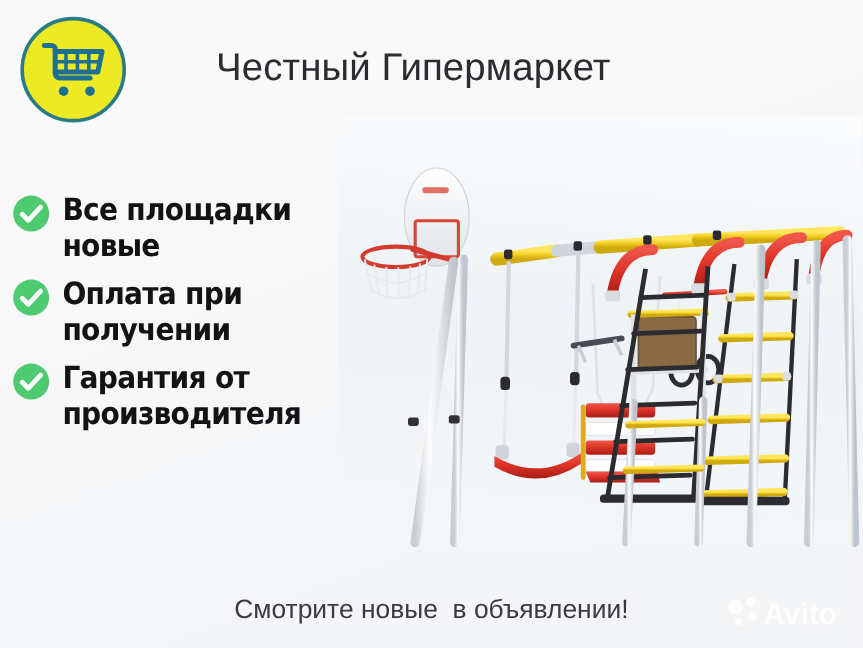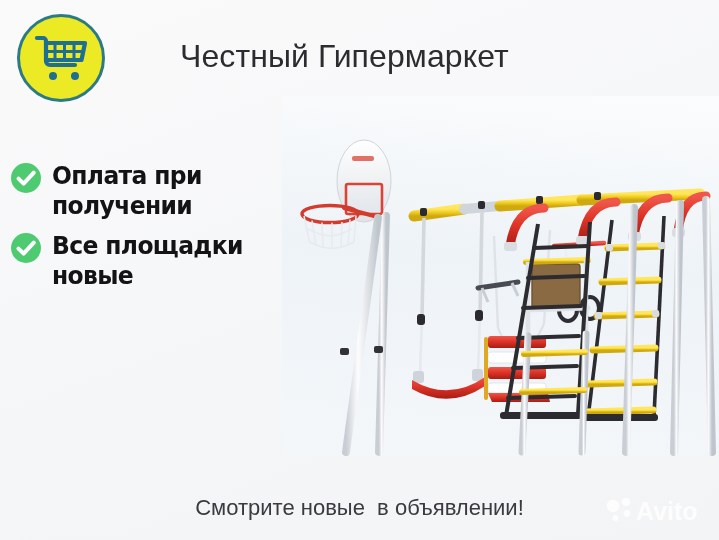--- a/index.html
+++ b/index.html
@@ -160,35 +160,45 @@
 
   <div class="benefits">
 
     <div class="benefit-row">
       <span class="check-icon">
         <svg width="32" height="32" viewBox="0 0 32 32">
           <circle cx="16" cy="16" r="15" fill="#4ecb71"></circle>
           <path d="M8.5 16.6 L13.6 21.6 L23.8 10.6" fill="none" stroke="#ffffff" stroke-width="4" stroke-linecap="round" stroke-linejoin="round"></path>
         </svg>
       </span>
-      <div class="benefit-text">Оплата при
-получении</div>
+      <div class="benefit-text">Все площадки
+новые</div>
     </div>
 
     <div class="benefit-row">
       <span class="check-icon">
         <svg width="32" height="32" viewBox="0 0 32 32">
           <circle cx="16" cy="16" r="15" fill="#4ecb71"></circle>
           <path d="M8.5 16.6 L13.6 21.6 L23.8 10.6" fill="none" stroke="#ffffff" stroke-width="4" stroke-linecap="round" stroke-linejoin="round"></path>
         </svg>
       </span>
-      <div class="benefit-text">Все площадки
-новые</div>
+      <div class="benefit-text">Оплата при
+получении</div>
     </div>
 
+    <div class="benefit-row">
+      <span class="check-icon">
+        <svg width="32" height="32" viewBox="0 0 32 32">
+          <circle cx="16" cy="16" r="15" fill="#4ecb71"></circle>
+          <path d="M8.5 16.6 L13.6 21.6 L23.8 10.6" fill="none" stroke="#ffffff" stroke-width="4" stroke-linecap="round" stroke-linejoin="round"></path>
+        </svg>
+      </span>
+      <div class="benefit-text">Гарантия от
+производителя</div>
+    </div>
   </div>
 
   <div class="photo">
     <div class="photo-sky"></div>
 
     <svg width="437" height="360" viewBox="0 0 437 360">
 
       <defs>
         <linearGradient id="poleG" x1="0" y1="0" x2="1" y2="0">
           <stop offset="0%" stop-color="#c9ced4"></stop>

